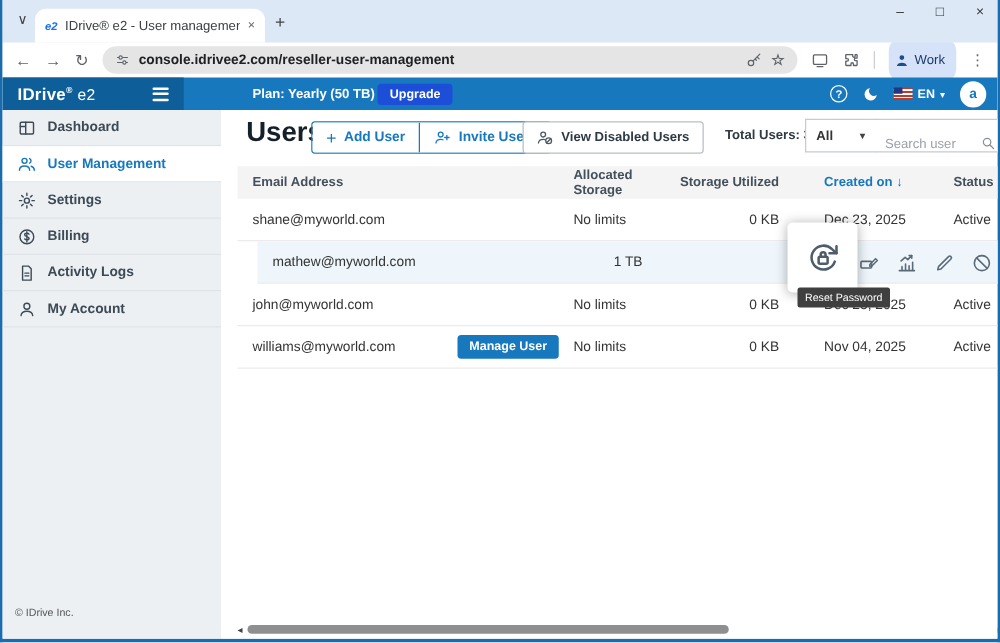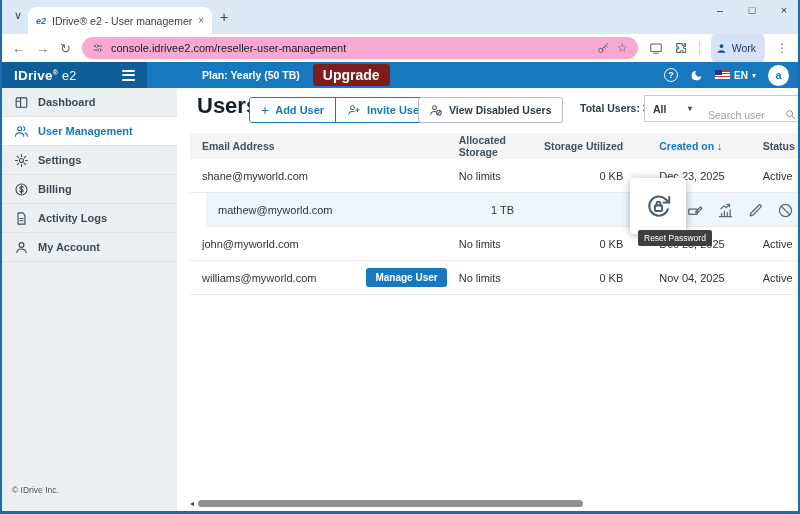--- a/index.html
+++ b/index.html
@@ -12,39 +12,39 @@
   .tab { position:absolute; left:26px; top:7px; width:184px; height:27px; background:#fff; border-radius:9px 9px 0 0; display:flex; align-items:center; gap:6px; padding:0 8px; }
   .tab-favicon { font-size:9px; font-weight:bold; color:#1a73e8; font-style:italic; }
   .tab-title { flex:1; font-size:10.5px; color:#3c4043; white-space:nowrap; overflow:hidden; }
   .tab-close { font-size:10px; color:#5f6368; }
   .new-tab { position:absolute; left:218px; top:9px; font-size:14px; color:#444; }
   .win-controls { position:absolute; right:8px; top:4px; display:flex; gap:20px; font-size:11px; color:#333; }
   .win-controls span { width:12px; text-align:center; }
 
   .toolbar { height:28px; background:#fff; display:flex; align-items:center; padding:0 10px; gap:11px; }
   .nav-ic { font-size:13px; color:#5f6368; }
-  .omnibox { width:584px; height:22px; background:#f9a8d4; border-radius:12px; display:flex; align-items:center; gap:7px; padding:0 10px; }
+  .omnibox { width:584px; height:22px; background:#e5e5e5; border-radius:12px; display:flex; align-items:center; gap:7px; padding:0 10px;font-weight:bold; }
   .omnibox .url { font-size:11px; color:#202124; flex:1; white-space:nowrap; overflow:hidden; }
   .omni-ic { color:#5f6368; display:flex; align-items:center; }
   .tool-ic { color:#5f6368; display:flex; align-items:center; }
   .chrome-sep { width:1px; height:14px; background:#c9ced6; }
   .profile-chip { height:36px; background:#d6e2f7; border-radius:11px; display:flex; align-items:center; gap:4px; padding:0 9px 0 4px; }
   .profile-chip .label { font-size:10.5px; color:#1b3a6b; }
   .more-ic { font-size:12px; color:#5f6368; letter-spacing:0; }
 
   
   .app-header { height:26px; background:#1878be; display:flex; align-items:center; color:#fff; position:relative; }
   .logo-block { width:145px; height:26px; background:#0e5e99; display:flex; align-items:center; justify-content:space-between; padding:0 12px; flex:0 0 auto; }
   .logo { font-size:13.5px; font-weight:bold; letter-spacing:.2px; white-space:nowrap; }
   .logo sup { font-size:7px; }
   .logo .sub { font-weight:normal; font-size:12.5px; }
   .menu-icon { display:flex; flex-direction:column; gap:2.5px; cursor:pointer; }
   .menu-icon i { width:13px; height:2px; background:#fff; border-radius:1px; }
   .plan-text { margin-left:12px; font-size:10.5px; font-weight:bold;padding-left:43px; }
-  .upgrade-btn { margin-left:13px; background:#7f1d1d; border-radius:3px; padding:3px 10px; font-size:14px; font-weight:bold; }
+  .upgrade-btn { margin-left:2px; background:#1d4ed8; border-radius:3px; padding:3px 10px; font-size:10px; font-weight:bold; }
   .header-right { position:absolute; right:9px; display:flex; align-items:center; gap:12px; }
   .help-ic { width:14px; height:14px; border:1.3px solid #fff; border-radius:50%; font-size:9px; font-weight:bold; display:flex; align-items:center; justify-content:center; }
   .lang-group { display:flex; align-items:center; gap:4px; }
   .flag { width:15px; height:10px; background:repeating-linear-gradient(#c0392b 0 1.5px,#fff 1.5px 2.9px); position:relative; }
   .flag::after { content:""; position:absolute; left:0; top:0; width:6.5px; height:5px; background:#27357e; }
   .lang-label { font-size:10px; font-weight:bold; }
   .hdr-caret { font-size:8px; }
   .avatar { width:21px; height:21px; background:#fff; border-radius:50%; color:#1878be; font-size:11px; font-weight:bold; display:flex; align-items:center; justify-content:center; }
 
   

